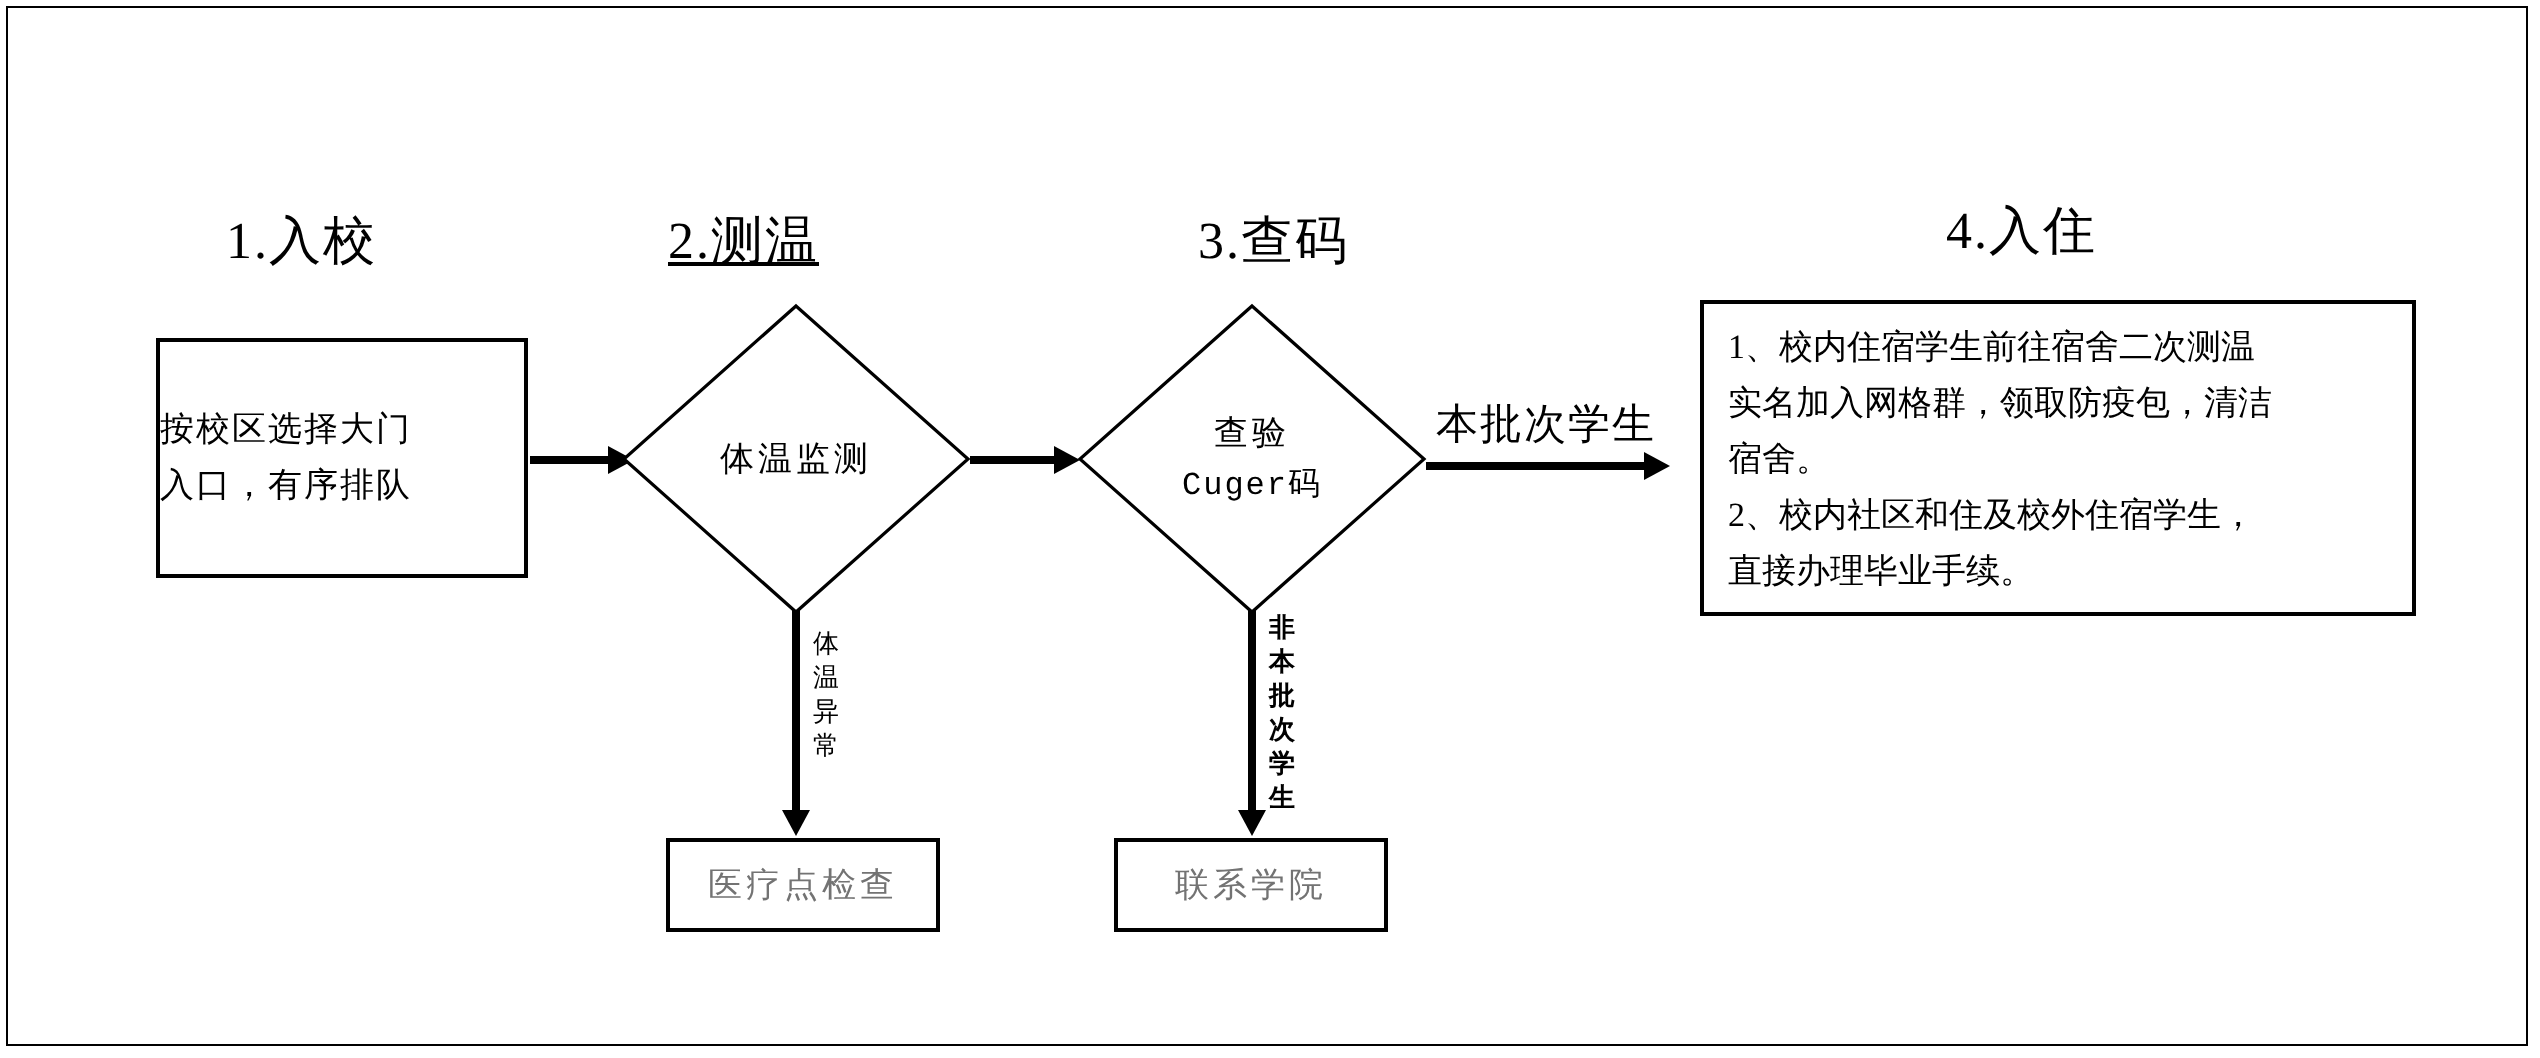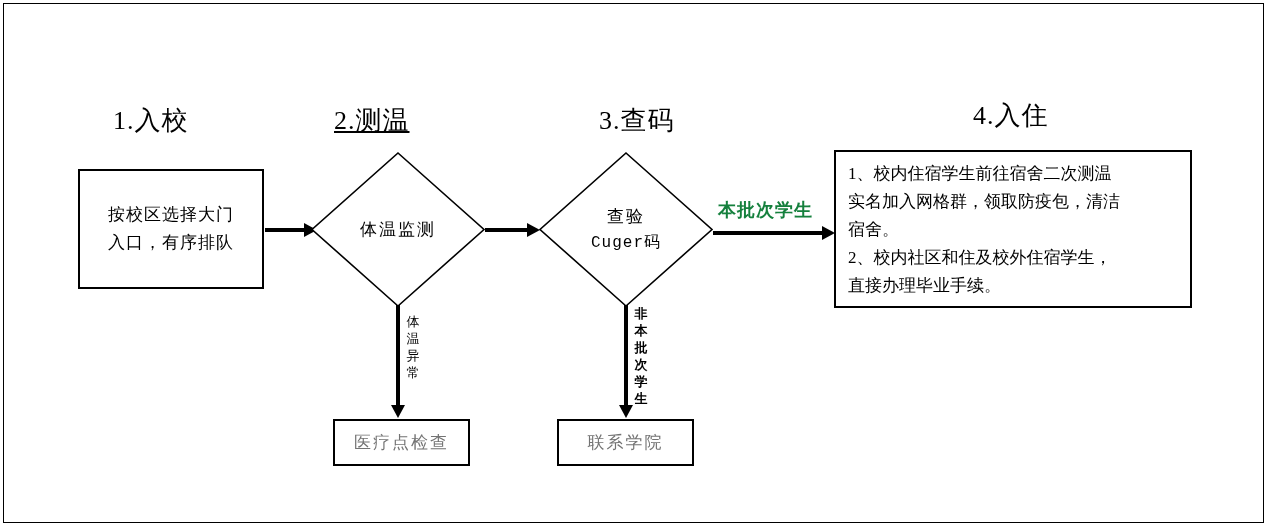--- a/index.html
+++ b/index.html
@@ -34,37 +34,37 @@
     white-space: nowrap;
     font-family: "Liberation Serif", "DejaVu Serif", serif;
   }
   .proc-box {
     position: absolute;
     border: 2px solid #000000;
     box-sizing: border-box;
     background: #ffffff;
     display: flex;
     flex-direction: column;
-    align-items: center;
     justify-content: center;
     color: #000;
   }
   .proc-box .line {
     font-size: 17px;
     line-height: 28px;
     white-space: nowrap;
     letter-spacing: 1px;
   }
   .note-box {
     position: absolute;
     border: 2px solid #000000;
     box-sizing: border-box;
     background: #ffffff;
     padding: 8px 24px 6px 12px;
     color: #000;
+    margin-left: 16px;
   }
   .note-box .line {
     font-size: 17px;
     line-height: 28px;
     white-space: nowrap;
     letter-spacing: 0px;
   }
   .small-box {
     position: absolute;
     border: 2px solid #000000;
@@ -148,25 +148,24 @@
     position: absolute;
     left: -7px;
     width: 0;
     height: 0;
     border-left: 7px solid transparent;
     border-right: 7px solid transparent;
     border-top: 13px solid #000;
   }
   .edge-label-h {
     position: absolute;
-    font-size: 18px;
-    letter-spacing: 1px;
-    white-space: nowrap;
-    color: #15803d;
-    font-weight: bold;
+    font-size: 21px;
+    letter-spacing: 1px;
+    white-space: nowrap;
+    color: #000000;
   }
   .edge-label-v {
     position: absolute;
     font-size: 13px;
     line-height: 17px;
     color: #000;
     width: 14px;
     text-align: center;
     word-break: break-all;
   }

